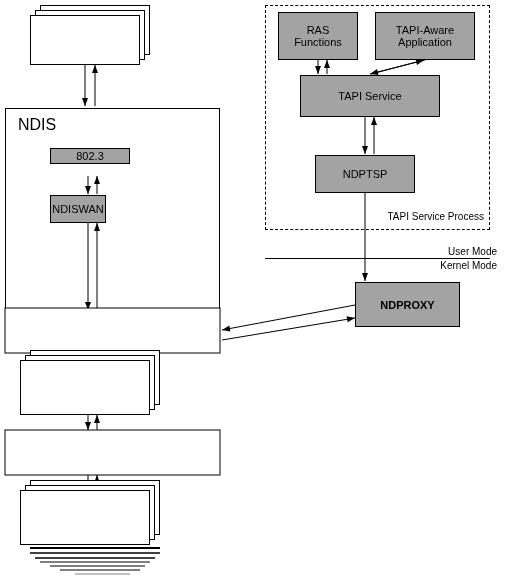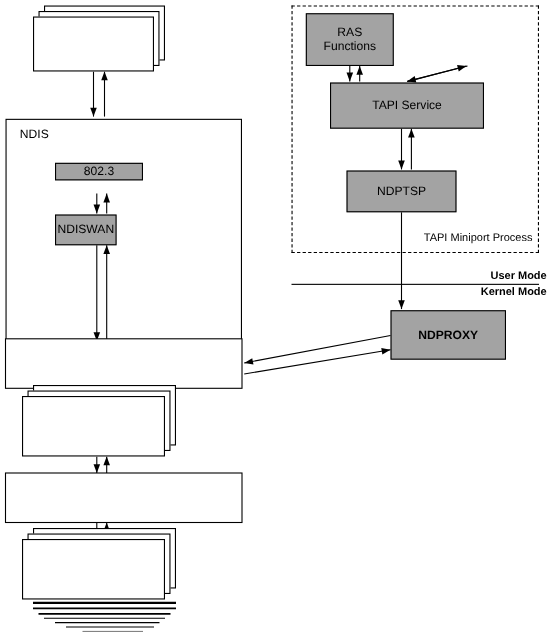--- a/index.html
+++ b/index.html
@@ -120,21 +120,20 @@
       width: 225px;
       height: 225px;
       border: 1px dashed #000;
       background: transparent;
     }
 
     
     .mode-label {
       position: absolute;
       font-size: 10px;
-      font-weight: bold;
     }
 
     
     .ndis-group {
       position: absolute;
       left: 5px;
       top: 108px;
       width: 215px;
       height: 205px;
       border: 1px solid #000;
@@ -151,21 +150,21 @@
       position: absolute;
       left: 265px;
       top: 258px;
       width: 225px;
       height: 1px;
       background: #000;
     }
 
     .label {
       position: absolute;
-      font-size: 11px;
+      font-size: 16px;
       background: transparent;
     }
   </style>
 </head>
 <body>
 
 <div class="diagram">
 
   <div class="transport-stack">
     <div class="card"></div>
@@ -199,29 +198,33 @@
     <div class="card"></div>
     <div class="card"></div>
     <div class="card">
       <span>Net Card</span>
     </div>
   </div>
 
   <div class="tapi-process-box">
 
     <div style="position:absolute; right:5px; bottom:5px; font-size:10px; text-align:right; line-height:1.4;">TAPI
-Miniport
+Service
 Process</div>
   </div>
 
   <div class="box" style="left:278px; top:12px; width:80px; height:48px;">
     <span style="white-space:pre-line; text-align:center;">RAS
 Functions</span>
   </div>
 
+  <div class="box" style="left:375px; top:12px; width:100px; height:48px;">
+    <span style="white-space:pre-line; text-align:center;">TAPI-Aware
+Application</span>
+  </div>
 
   <div class="box" style="left:300px; top:75px; width:140px; height:42px;">
     <span>TAPI Service</span>
   </div>
 
   <div class="box" style="left:315px; top:155px; width:100px; height:38px;">
     <span>NDPTSP</span>
   </div>
 
   <div class="mode-divider"></div>

